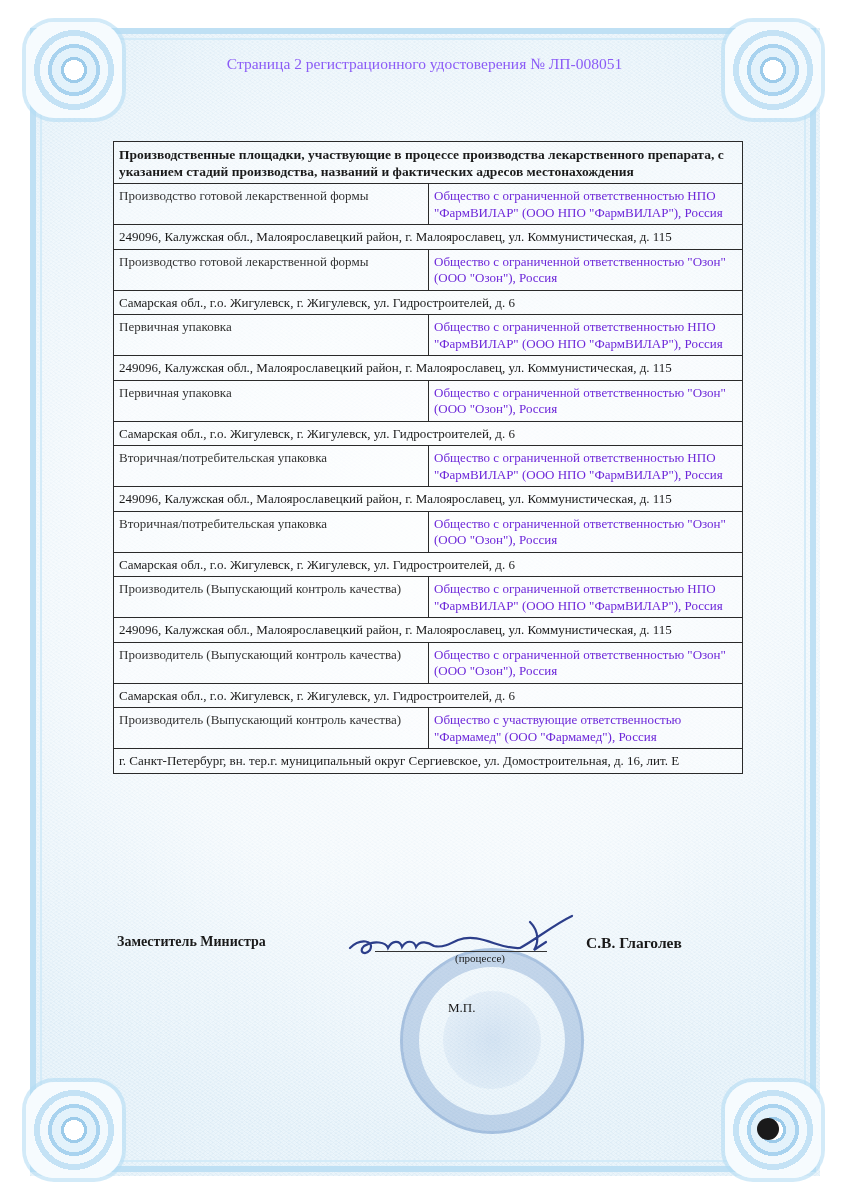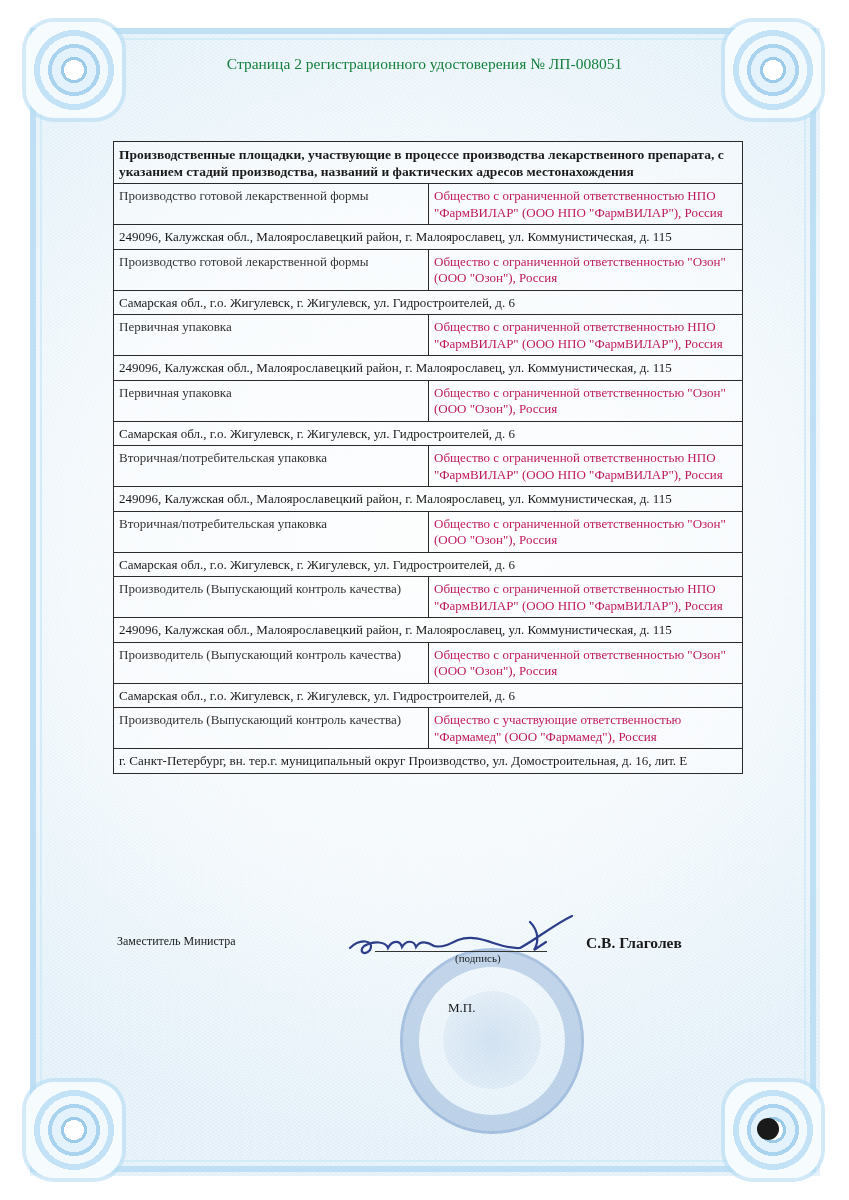--- a/index.html
+++ b/index.html
@@ -34,39 +34,39 @@
   .rosette.tl { left: 26px; top: 22px; }
   .rosette.tr { left: 725px; top: 22px; }
   .rosette.bl { left: 26px; top: 1082px; }
   .rosette.br { left: 725px; top: 1082px; }
   .hole {
     position: absolute; left: 757px; top: 1118px; width: 22px; height: 22px;
     border-radius: 50%; background: #1a1a1a;
   }
   .page-header {
     position: absolute; left: 0; top: 55px; width: 849px; text-align: center;
-    font-size: 15.5px; color: #15803d;
+    font-size: 15.5px; color: #8b5cf6;
   }
   table.sites {
     position: absolute; left: 113px; top: 141px; width: 630px;
     border-collapse: collapse; font-size: 13px; line-height: 16.5px;
     background: rgba(255,255,255,0.35);
   }
   table.sites td {
     border: 1.5px solid #2a2a2a; vertical-align: top; padding: 4px 5px 3px 5px;
   }
   td.head-cell { font-weight: bold; font-size: 13.5px; line-height: 17px; padding: 5px 5px 3px 5px; }
   td.stage { width: 304px; color: #333; }
-  td.org { color: #be185d; }
+  td.org { color: #6d28d9; }
   td.addr { padding-left: 6px; }
   .sign-block {
     position: absolute; left: 0; top: 930px; width: 849px; height: 160px;
   }
   .sign-title {
-    position: absolute; left: 117px; top: 4px; font-weight: normal; font-size: 12px;
+    position: absolute; left: 117px; top: 4px; font-weight: bold; font-size: 14px;
   }
   .sign-name {
     position: absolute; left: 586px; top: 4px; font-weight: bold; font-size: 15.5px;
   }
   .sign-line {
     position: absolute; left: 375px; top: 21px; width: 172px; height: 0;
     border-top: 1px solid #333;
   }
   .signature {
     position: absolute; left: 330px; top: -20px; width: 260px; height: 60px;
@@ -169,30 +169,30 @@
     </tr>
     <tr>
       <td class="addr" colspan="2">Самарская обл., г.о. Жигулевск, г. Жигулевск, ул. Гидростроителей, д. 6</td>
     </tr>
 
     <tr>
       <td class="stage">Производитель (Выпускающий контроль качества)</td>
       <td class="org">Общество с участвующие ответственностью "Фармамед" (ООО "Фармамед"), Россия</td>
     </tr>
     <tr>
-      <td class="addr" colspan="2">г. Санкт-Петербург, вн. тер.г. муниципальный округ Производство, ул. Домостроительная, д. 16, лит. Е</td>
+      <td class="addr" colspan="2">г. Санкт-Петербург, вн. тер.г. муниципальный округ Сергиевское, ул. Домостроительная, д. 16, лит. Е</td>
     </tr>
   </tbody>
 </table>
 
 <div class="sign-block">
   <div class="stamp">
     <div class="stamp-inner"></div>
   </div>
   <div class="sign-title">Заместитель Министра</div>
   <svg class="signature" viewBox="0 0 260 60">
     <path d="M20 38 C 30 28, 45 30, 40 40 C 35 46, 28 42, 34 36 C 44 30, 56 32, 58 38 C 62 30, 70 30, 72 37 C 76 30, 84 30, 86 37 C 90 30, 98 32, 104 36 C 112 38, 120 34, 128 30 C 150 22, 170 40, 190 38 C 205 30, 225 14, 242 6 M 200 12 C 210 22, 208 34, 204 40 L 216 32" fill="none" stroke="#2c3e8a" stroke-width="2.2" stroke-linecap="round"></path>
   </svg>
   <div class="sign-line"></div>
-  <div class="sign-caption">(подпись)</div>
+  <div class="sign-caption">(процессе)</div>
   <div class="sign-name">С.В. Глаголев</div>
   <div class="mp">М.П.</div>
 </div>
 
 </body></html>

